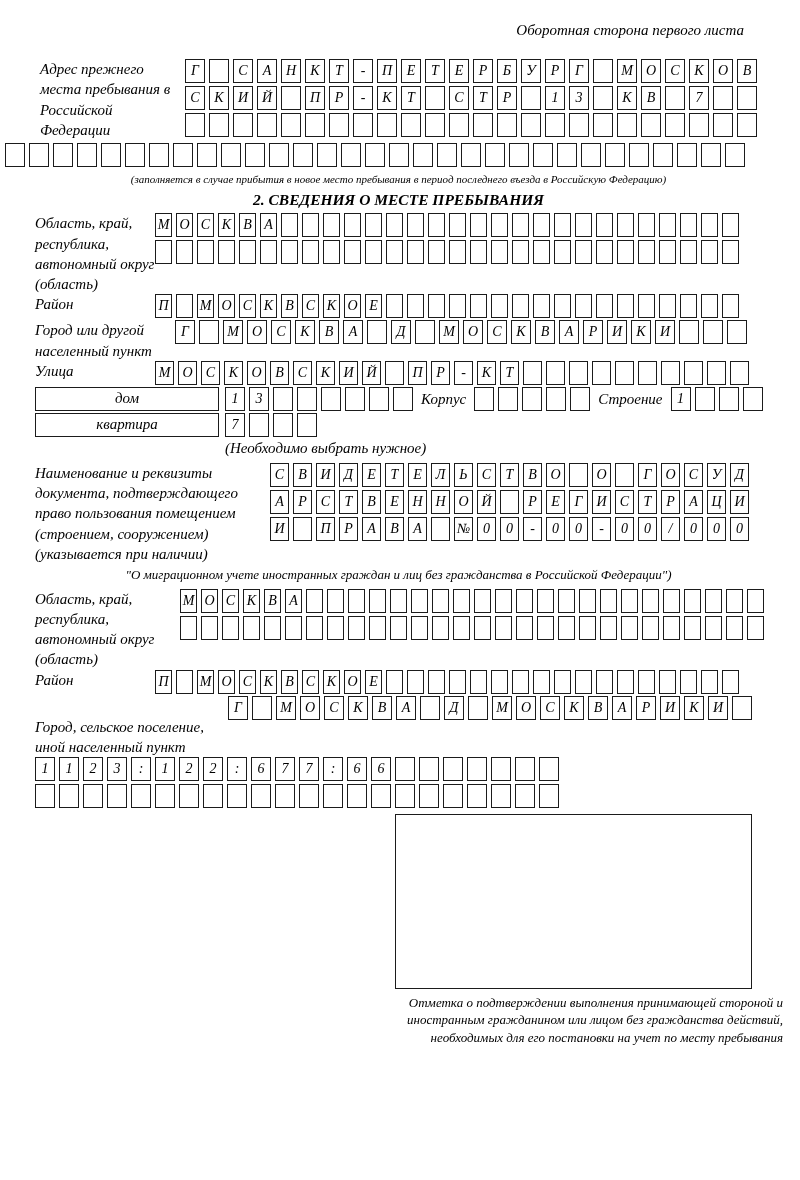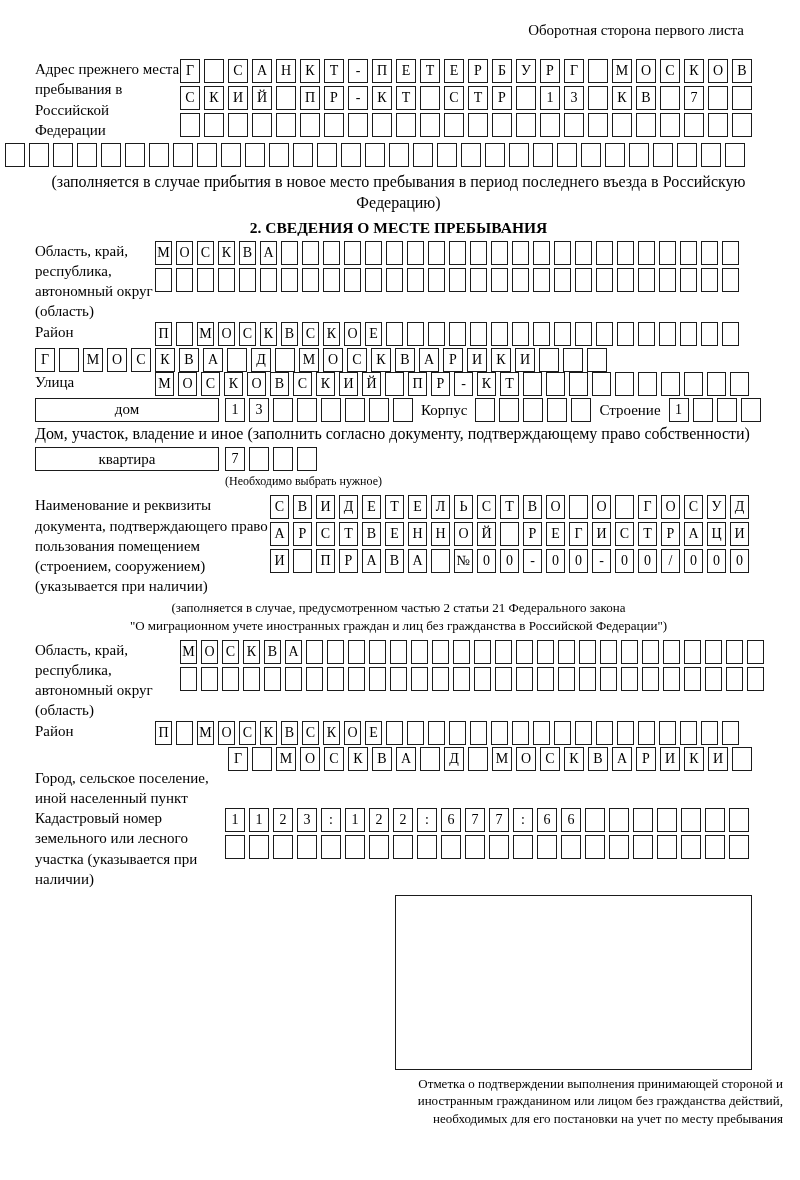--- a/index.html
+++ b/index.html
@@ -2,71 +2,71 @@
 <html><head>
 <meta charset="utf-8">
 <style>
   * { box-sizing: border-box; margin: 0; padding: 0; }
   html, body { background: #ffffff; }
   body {
     width: 800px; height: 1180px; overflow: hidden;
     font-family: "Liberation Serif", "DejaVu Serif", serif;
     color: #000;
   }
-  .page { padding: 6px 38px 0 35px; }
+  .page { padding: 6px 38px 0 35px; font-style: italic; }
   .hdr { padding-top: 16px; margin-bottom: 20px; text-align: right; font-size: 15px; padding-right: 18px; }
 
   .frow { display: flex; align-items: flex-start; }
   .flabel { flex: 0 0 auto; font-size: 15px; line-height: 1.35; }
   .boxcol { display: flex; flex-direction: column; gap: 3px; }
   .boxes { display: flex; gap: 4px; }
   .cbox {
     flex: 0 0 auto; width: 20px; height: 24px;
     border: 1.6px solid #1b1b1b; background: #fff;
     display: flex; align-items: center; justify-content: center;
     font-size: 14px; line-height: 1;
   }
   .p21 .cbox { width: 17px; }
   .p23 .cbox { width: 19px; }
 
   .w120 { width: 120px; } .w140 { width: 140px; } .w145 { width: 145px; }
   .w190 { width: 190px; } .w193 { width: 193px; margin-top: 21px; } .w235 { width: 235px; }
 
-  .note { font-size: 16px; line-height: 1.3; }
+  .note { font-size: 11px; line-height: 1.3; }
   .center { text-align: center; }
   .sec-title { font-weight: bold; font-size: 15.5px; text-align: center; }
 
   .cell-label {
     flex: 0 0 auto; height: 24px; border: 1.6px solid #1b1b1b;
     display: flex; align-items: center; justify-content: center; font-size: 15px;
   }
   .dom-cell { width: 184px; margin-right: 6px; }
   .kv-cell { width: 184px; margin-right: 6px; }
   .inline-label { font-size: 15px; line-height: 24px; margin: 0 8px; }
 
   .stay-row { display: flex; align-items: center; font-size: 15px; margin-top: 4px; }
   .ckbox {
     flex: 0 0 auto; width: 21px; height: 24px; border: 1.6px solid #1b1b1b;
     display: flex; align-items: center; justify-content: center; font-size: 14px;
   }
   .ck1 { margin: 0 9px 0 12px; } .ck2 { margin: 0 9px 0 26px; } .ck3 { margin: 0 20px 0 26px; }
-  .stay-note { font-size: 12px; margin: 3px 0 6px 190px; }
+  .stay-note { font-size: 15px; margin: 3px 0 6px 190px; }
 
   .fakt-note { font-size: 13px; line-height: 1.42; text-align: center; }
 
   .stamp-rect {
     width: 357px; height: 175px; border: 1.8px solid #1b1b1b;
     margin: 6px 0 5px 360px; background: #fff;
   }
   .stamp-caption {
     margin-left: 348px; width: 400px;
     font-size: 13px; line-height: 1.34; text-align: right;
   }
 
-  .mb2 { margin-bottom: 2px; } .mb3 { margin-bottom: 3px; } .mb4 { margin-bottom: 4px; }
+  .mb2 { margin-bottom: 2px; } .mb3 { margin-bottom: 3px; justify-content: center; } .mb4 { margin-bottom: 4px; }
   .fullrow { margin: 3px 0 0 -30px; }
   .cap1 { margin: 5px 0 5px; }
   .t2 { margin: 3px 0 4px; }
   .faktt { margin: 7px 0 5px; }
 </style>
 </head>
 <body>
 
 <div class="page">
 
@@ -286,20 +286,21 @@
         <span class="cbox"></span>
         <span class="cbox"></span>
         <span class="cbox"></span>
         <span class="cbox"></span>
         <span class="cbox"></span>
         <span class="cbox"></span>
       </div>
   </div>
 
   <div class="frow">
+    <div class="flabel w140">Город или другой населенный пункт</div>
     <div class="boxes">
         <span class="cbox">Г</span>
         <span class="cbox"></span>
         <span class="cbox">М</span>
         <span class="cbox">О</span>
         <span class="cbox">С</span>
         <span class="cbox">К</span>
         <span class="cbox">В</span>
         <span class="cbox">А</span>
         <span class="cbox"></span>
@@ -374,21 +375,20 @@
         <span class="cbox"></span>
       </div>
     <div class="inline-label">Строение</div>
     <div class="boxes">
         <span class="cbox">1</span>
         <span class="cbox"></span>
         <span class="cbox"></span>
         <span class="cbox"></span>
       </div>
   </div>
-  <div class="note mb3">Дом, участок, владение и иное (заполнить согласно документу, подтверждающему право собственности)</div>
 
   <div class="frow mb2">
     <div class="cell-label kv-cell">квартира</div>
     <div class="boxes">
         <span class="cbox">7</span>
         <span class="cbox"></span>
         <span class="cbox"></span>
         <span class="cbox"></span>
       </div>
   </div>
@@ -463,21 +463,20 @@
           <span class="cbox">0</span>
           <span class="cbox">0</span>
           <span class="cbox">/</span>
           <span class="cbox">0</span>
           <span class="cbox">0</span>
           <span class="cbox">0</span>
         </div>
     </div>
   </div>
 
-  <div class="fakt-note">(заполняется в случае, предусмотренном частью 2 статьи 21 Федерального закона</div>
   <div class="fakt-note mb4">"О миграционном учете иностранных граждан и лиц без гражданства в Российской Федерации")</div>
 
   <div class="frow">
     <div class="flabel w145">Область, край, республика, автономный округ (область)</div>
     <div class="boxcol">
       <div class="boxes p21">
           <span class="cbox">М</span>
           <span class="cbox">О</span>
           <span class="cbox">С</span>
           <span class="cbox">К</span>
@@ -595,21 +594,20 @@
         <span class="cbox">А</span>
         <span class="cbox">Р</span>
         <span class="cbox">И</span>
         <span class="cbox">К</span>
         <span class="cbox">И</span>
         <span class="cbox"></span>
       </div>
   </div>
 
   <div class="frow">
-    <div class="flabel w190">Кадастровый номер земельного или лесного участка (указывается при наличии)</div>
     <div class="boxcol">
       <div class="boxes">
           <span class="cbox">1</span>
           <span class="cbox">1</span>
           <span class="cbox">2</span>
           <span class="cbox">3</span>
           <span class="cbox">:</span>
           <span class="cbox">1</span>
           <span class="cbox">2</span>
           <span class="cbox">2</span>

